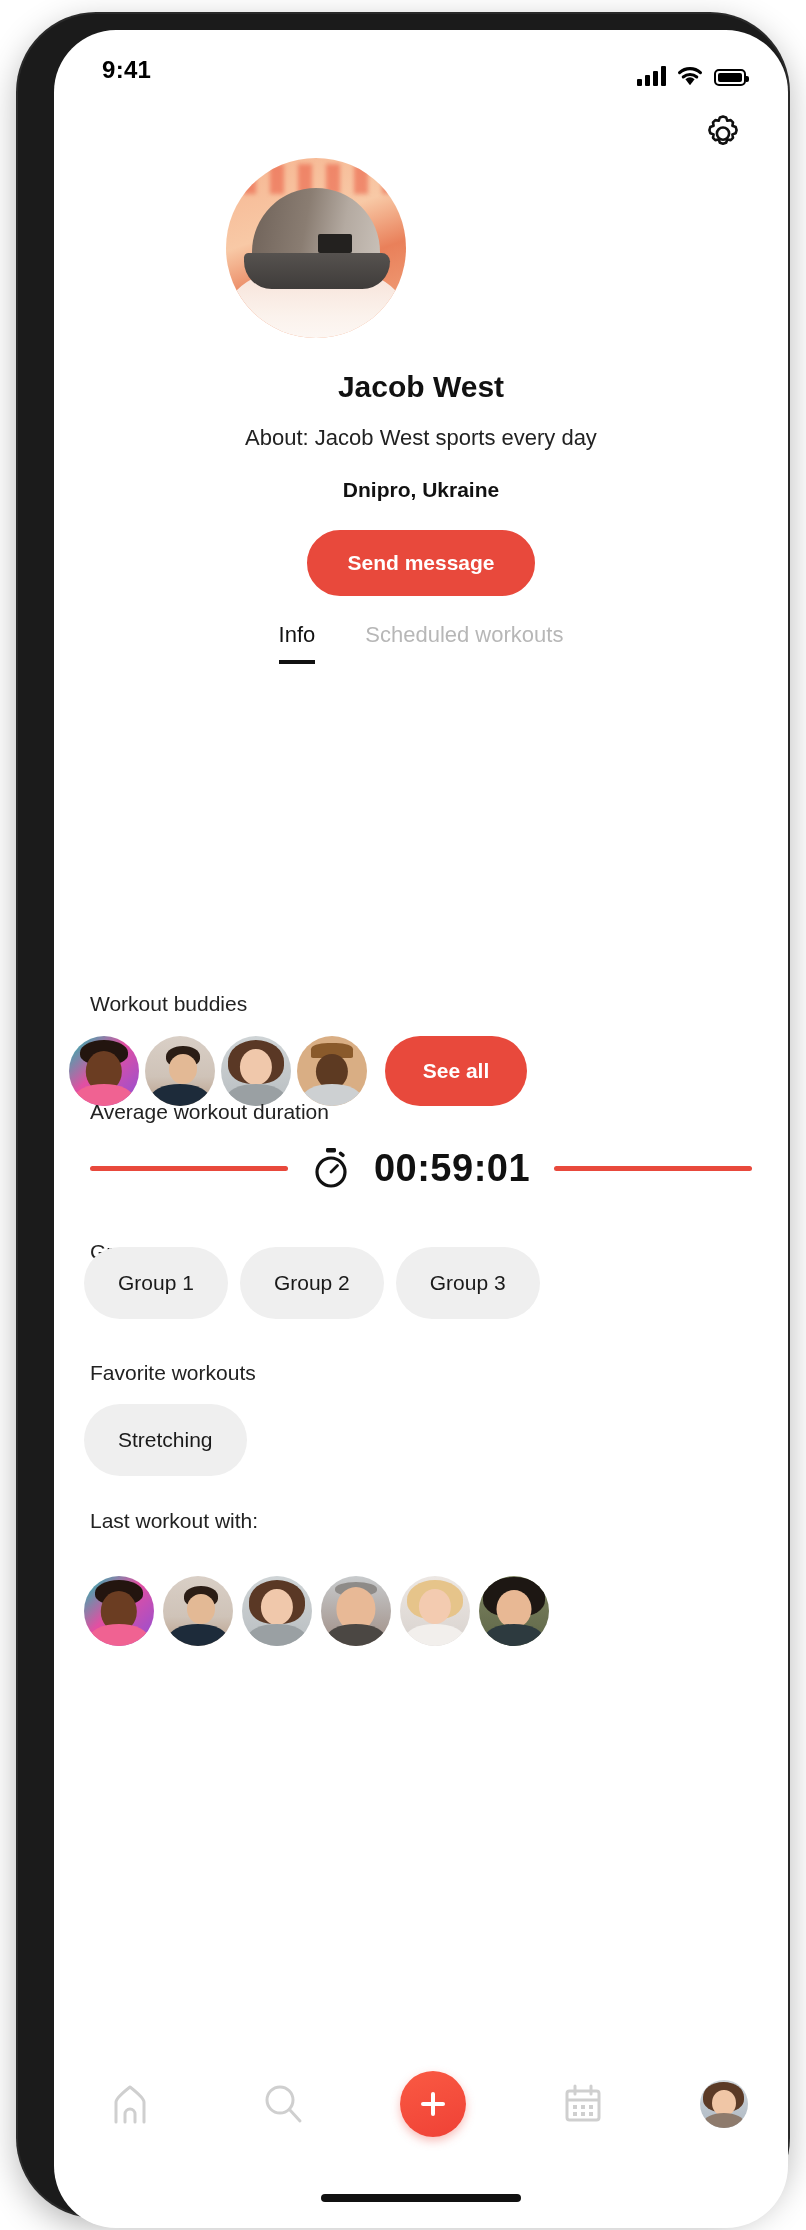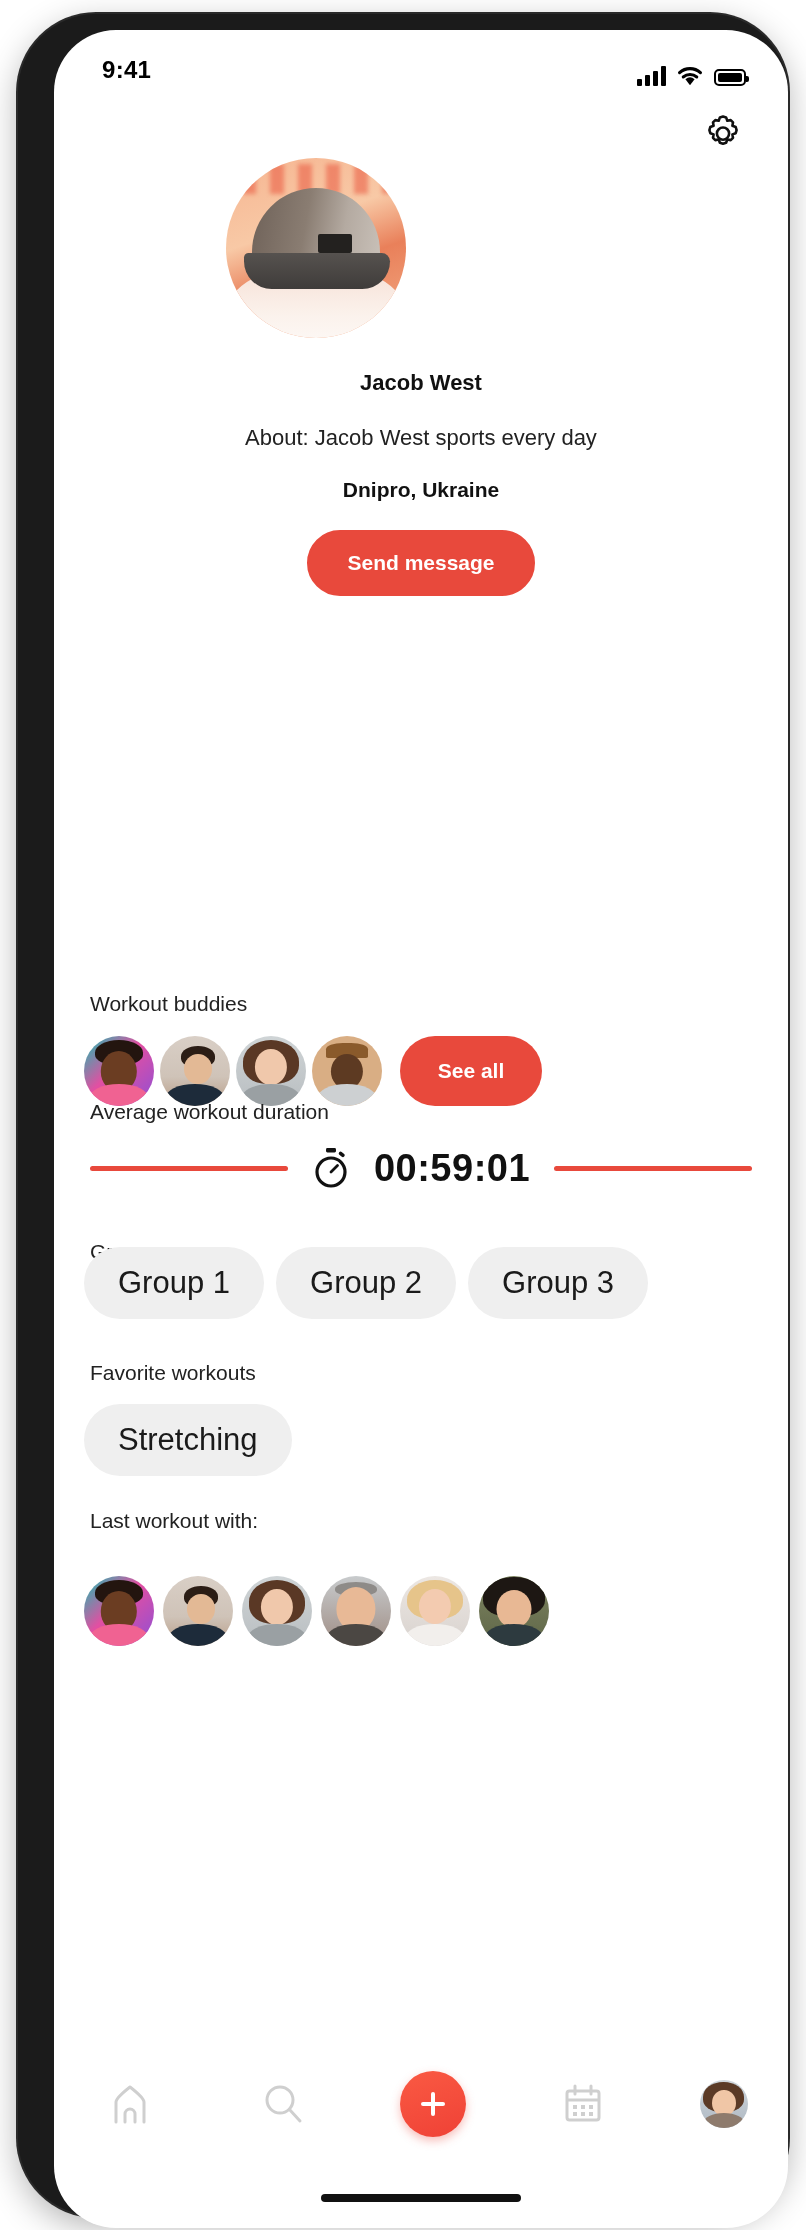--- a/index.html
+++ b/index.html
@@ -100,21 +100,21 @@
     background: #d79372;
   }
   .bg-letters {
     position: absolute; left: 16px; top: 6px;
     width: 150px; height: 30px; opacity: .52;
     background: repeating-linear-gradient(90deg,#e8543c 0 14px,transparent 14px 28px);
     border-radius: 4px; filter: blur(2px);
   }
   #profile-name {
     position: absolute; left: 0; top: 340px; width: 734px;
-    text-align: center; font-size: 22px; font-weight: 700; color: #111;
+    text-align: center; font-size: 30px; font-weight: 700; color: #111;
   }
   #profile-about {
     position: absolute; left: 0; top: 395px; width: 734px;
     text-align: center; font-size: 22px; color: #222; font-weight: 400;
   }
   #profile-location {
     position: absolute; left: 0; top: 448px; width: 734px;
     text-align: center; font-size: 21px; font-weight: 700; color: #111;
   }
   
@@ -144,21 +144,21 @@
     color: #b7b7b7; font-weight: 400;
   }
   .tab.active { color: #111; border-bottom: 4px solid #111; }
   
   .section-title {
     position: absolute; left: 36px;
     font-size: 21px; color: #222; font-weight: 400;
   }
   
   #buddies-row {
-    position: absolute; left: 30px; top: 1006px;
+    position: absolute; left: 15px; top: 1006px;
     display: flex; gap: 6px;
   }
   .buddy {
     width: 70px; height: 70px; border-radius: 50%;
     overflow: hidden; position: relative; cursor: pointer; flex: none;
   }
   #see-all-button {
     margin-left: 12px; width: 142px; height: 70px; border-radius: 35px;
     background: #e8493c; color: #fff; font-size: 21px; font-weight: 700;
     display: flex; align-items: center; justify-content: center; cursor: pointer;
@@ -170,21 +170,21 @@
   }
   .rule { flex: 1; height: 5px; background: #e8493c; border-radius: 3px; }
   #duration-value {
     font-size: 38px; font-weight: 700; color: #111; letter-spacing: .5px;
   }
   #stopwatch-icon { flex: none; width: 38px; height: 42px; }
   
   .chip-row { position: absolute; left: 30px; display: flex; gap: 12px; }
   .chip {
     height: 72px; padding: 0 34px; border-radius: 36px;
-    background: #efefef; color: #1a1a1a; font-size: 31px;
+    background: #efefef; color: #1a1a1a; font-size: 21px;
     display: flex; align-items: center; justify-content: center; cursor: pointer;
   }
   
   #last-workout-row {
     position: absolute; left: 30px; top: 1283px;
     display: flex; align-items: center; gap: 9px;
   }
   .lw-avatar {
     width: 70px; height: 70px; border-radius: 50%;
     overflow: hidden; position: relative; cursor: pointer; flex: none;
@@ -266,20 +266,24 @@
     </div>
 
     <div id="profile-name">Jacob West</div>
     <div id="profile-about">About: Jacob West sports every day</div>
     <div id="profile-location">Dnipro, Ukraine</div>
 
     <div id="action-buttons">
       <div class="btn" id="send-message-button">Send message</div>
     </div>
 
+    <div id="tabs">
+      <div class="tab active">Info</div>
+      <div class="tab">Scheduled workouts</div>
+    </div>
 
     <div class="section-title" style="top:962px;">Workout buddies</div>
     <div id="buddies-row">
       <div class="buddy">
         <span class="p-bg" style="background:linear-gradient(135deg,#16c0b0 0%,#e24fa2 45%,#8e4fd6 100%);"></span>
         <span class="p-hair" style="left:16%;top:6%;width:68%;height:36%;background:#23150f;"></span>
         <span class="p-face" style="top:22%;width:52%;height:58%;background:#6b3d22;"></span>
         <span class="p-body" style="background:#f06292;"></span>
       </div>
       <div class="buddy">

